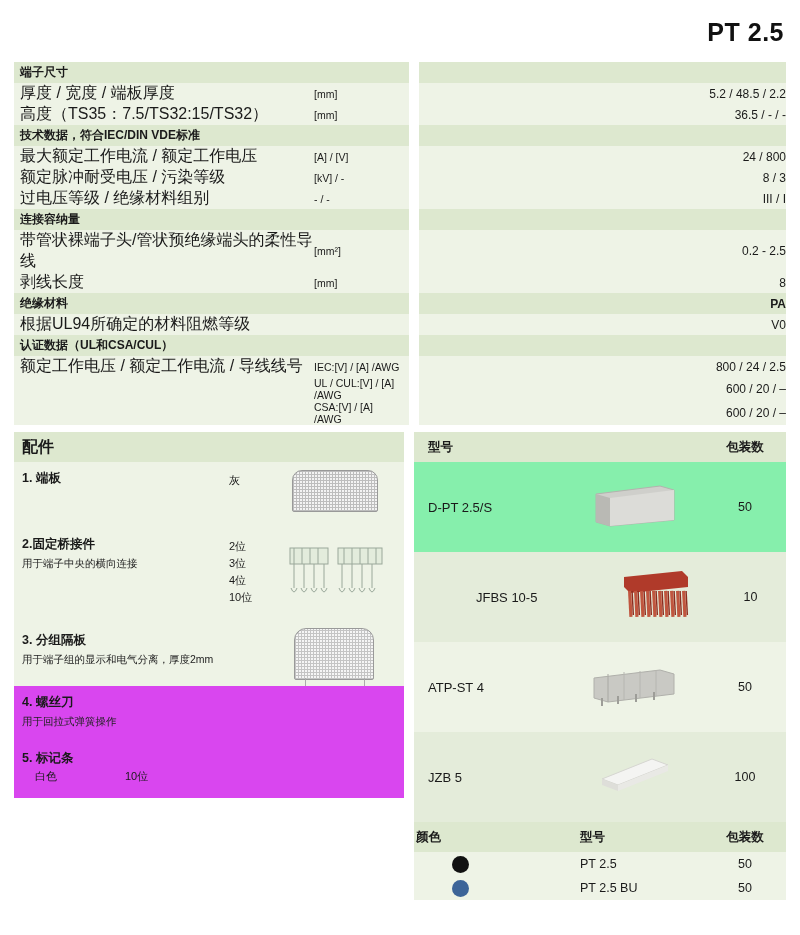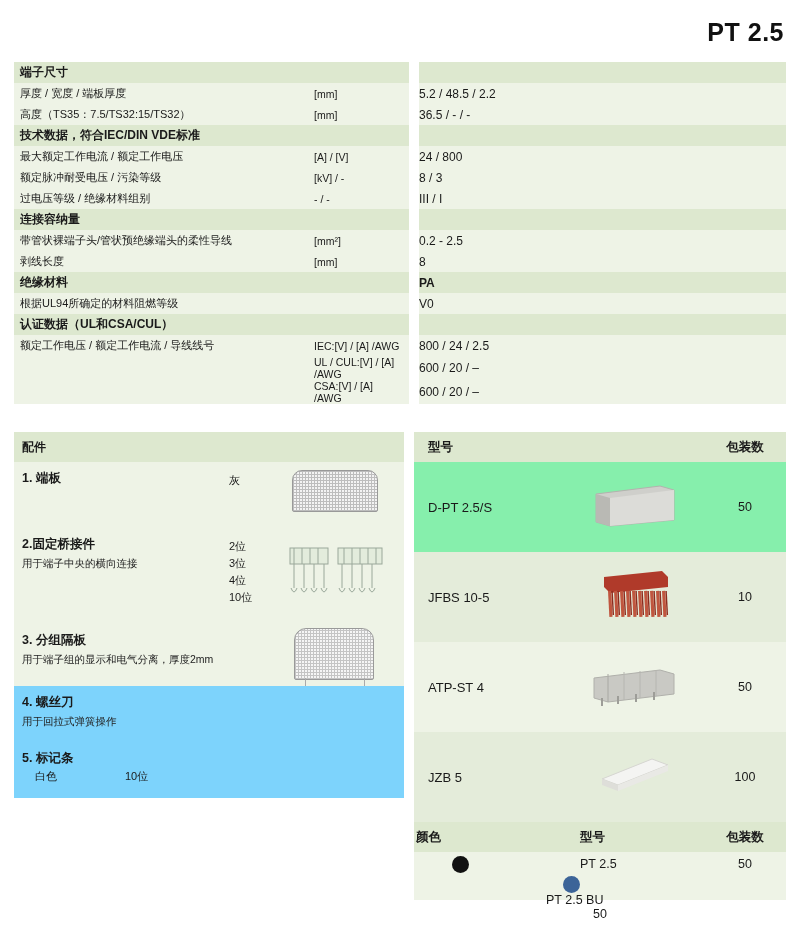--- a/index.html
+++ b/index.html
@@ -33,55 +33,55 @@
     left: 14px; top: 62px;
     width: 772px;
     border-collapse: collapse;
     table-layout: fixed;
   }
   .spec-table td {
     padding: 0;
     vertical-align: middle;
     height: 21px;
   }
-  .c-label   { width: 300px; padding-left: 6px !important; font-size: 11px; }
+  .c-label   { width: 300px; padding-left: 6px !important; font-size: 16px; }
   .c-unit    { width: 95px; padding-right: 8px !important; font-size: 10.5px; }
   .c-gap     { width: 10px; background:#ffffff !important; }
-  .c-value   { width: 367px; text-align: left; font-size: 12px; }
+  .c-value   { width: 367px; text-align: right; font-size: 12px; }
 
   .row-light td { background: #eef3e6; }
   .row-head td  { background: #dde8cf; font-weight: bold; font-size: 12px; }
   .row-head .c-label { font-weight: bold; }
   .row-head td.c-gap { background: #ffffff; }
 
   
   .acc-left {
     position: absolute;
     left: 14px; top: 432px;
     width: 390px;
   }
   .acc-right {
     position: absolute;
     left: 414px; top: 432px;
     width: 372px;
   }
   .panel-head {
     background: #dde8cf;
     font-weight: bold;
-    font-size: 12px;
+    font-size: 16px;
     height: 30px;
     display: flex;
     align-items: center;
     padding-left: 8px;
   }
   .left-block, .right-block {
     background: #eef3e6;
     position: relative;
   }
-  .band-white { background: #7dd3fc; }
+  .band-white { background: #d946ef; }
 
   .acc-title { font-size: 12.5px; font-weight: bold; }
   .acc-sub   { font-size: 10.5px; color: #222; margin-top: 4px; }
 
   .left-item {
     position: relative;
     padding: 8px 8px 8px 8px;
     min-height: 56px;
   }
   .mid-col {
@@ -349,21 +349,21 @@
           <div class="r-type">D-PT 2.5/S</div>
           <div class="r-art">
             <div><svg width="96" height="50" viewBox="0 0 96 50">
       <path d="M10 14 L74 6 L88 10 L88 40 L24 46 L10 42 Z" fill="#cfcfcb" stroke="#b3b3ae"></path>
       <path d="M10 14 L24 18 L24 46 L10 42 Z" fill="#b9b9b4"></path>
       <path d="M24 18 L88 10 L88 40 L24 46 Z" fill="#dcdcd8"></path>
     </svg></div>
           </div>
           <div class="r-qty">50</div>
         </div>
-        <div class="r-row right-block" style="background: rgb(228, 236, 218);">
+        <div class="r-row right-block" style="background: rgb(228, 236, 218); padding-left: 48px;">
           <div class="r-type">JFBS 10-5</div>
           <div class="r-art">
             <div><svg width="92" height="56" viewBox="0 0 92 56">
       <path d="M16 10 L74 4 L80 10 L80 20 L22 26 L16 20 Z" fill="#b03a2a"></path>
       <g fill="#c0563f">
         <rect x="20" y="24" width="3.2" height="26" transform="rotate(-3 20 24)"></rect>
                   <rect x="26" y="24" width="3.2" height="26" transform="rotate(-3 26 24)"></rect>
                   <rect x="32" y="24" width="3.2" height="26" transform="rotate(-3 32 24)"></rect>
                   <rect x="38" y="24" width="3.2" height="26" transform="rotate(-3 38 24)"></rect>
                   <rect x="44" y="24" width="3.2" height="26" transform="rotate(-3 44 24)"></rect>
@@ -420,21 +420,21 @@
       <div class="h3">包装数</div>
     </div>
     <div id="color-rows">
         <div class="color-row" style="background: rgb(238, 243, 230);">
           <div class="cc">
             <span class="dot" style="background: rgb(17, 17, 17);"></span>
           </div>
           <div class="ct">PT 2.5</div>
           <div class="cq">50</div>
         </div>
-        <div class="color-row" style="background: rgb(238, 243, 230); flex-direction: column;">
+        <div class="color-row" style="background: rgb(238, 243, 230);">
           <div class="cc">
             <span class="dot" style="background: rgb(60, 100, 152);"></span>
           </div>
           <div class="ct">PT 2.5 BU</div>
           <div class="cq">50</div>
         </div>
       </div>
   </div>
 
 </div>

